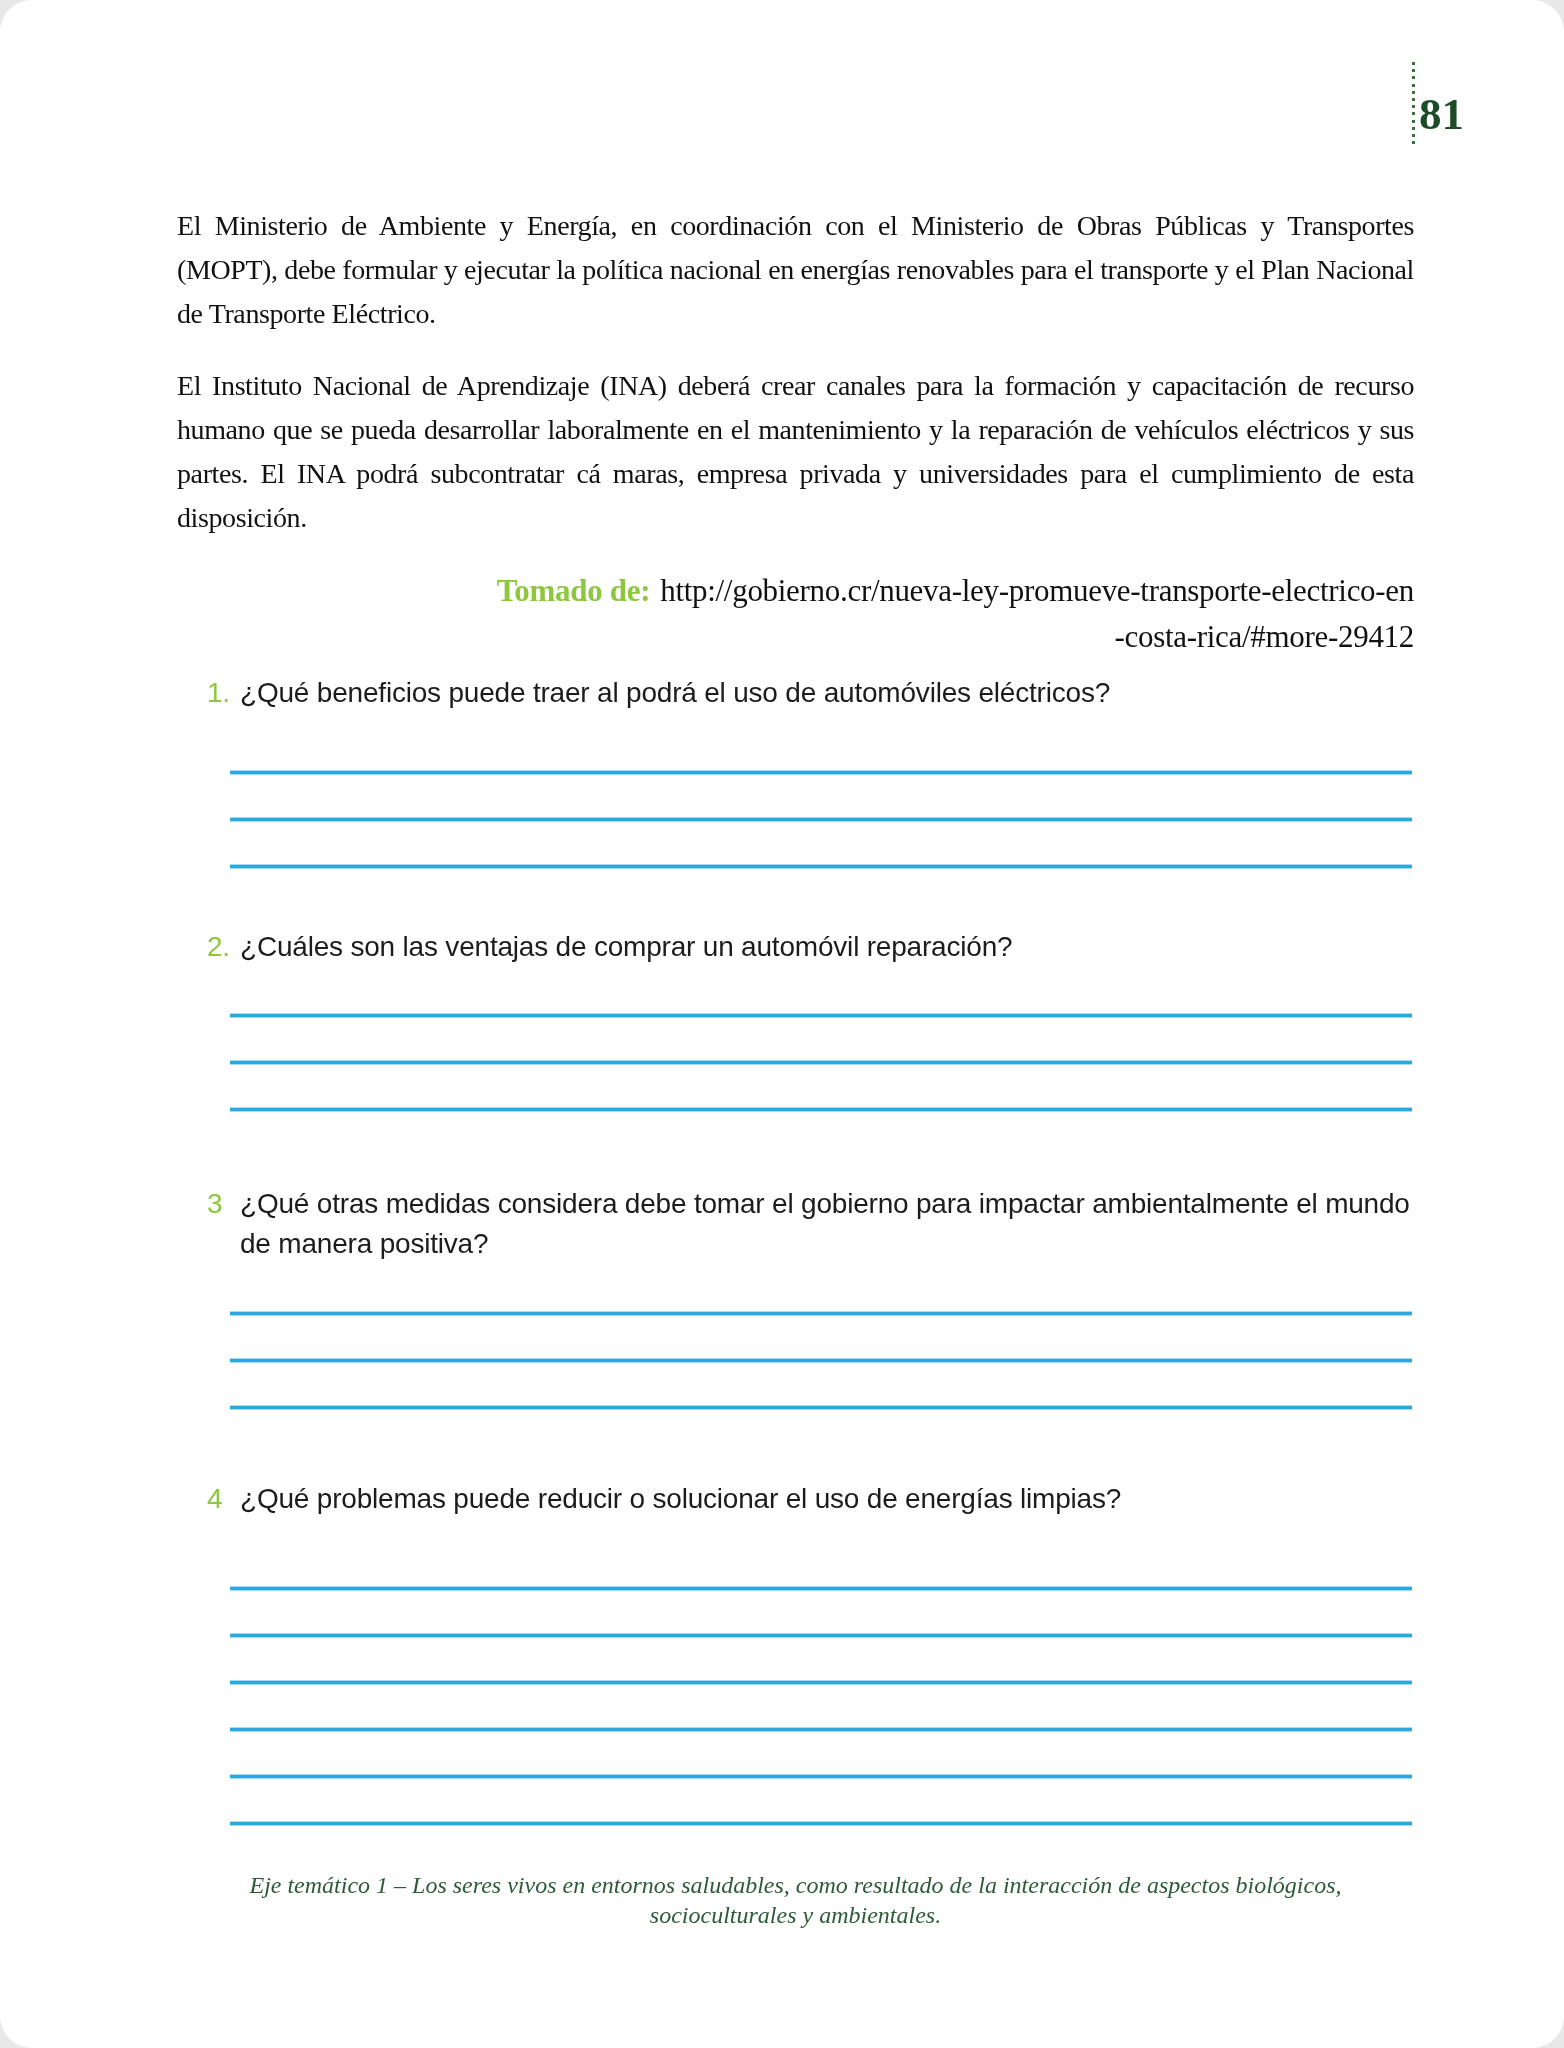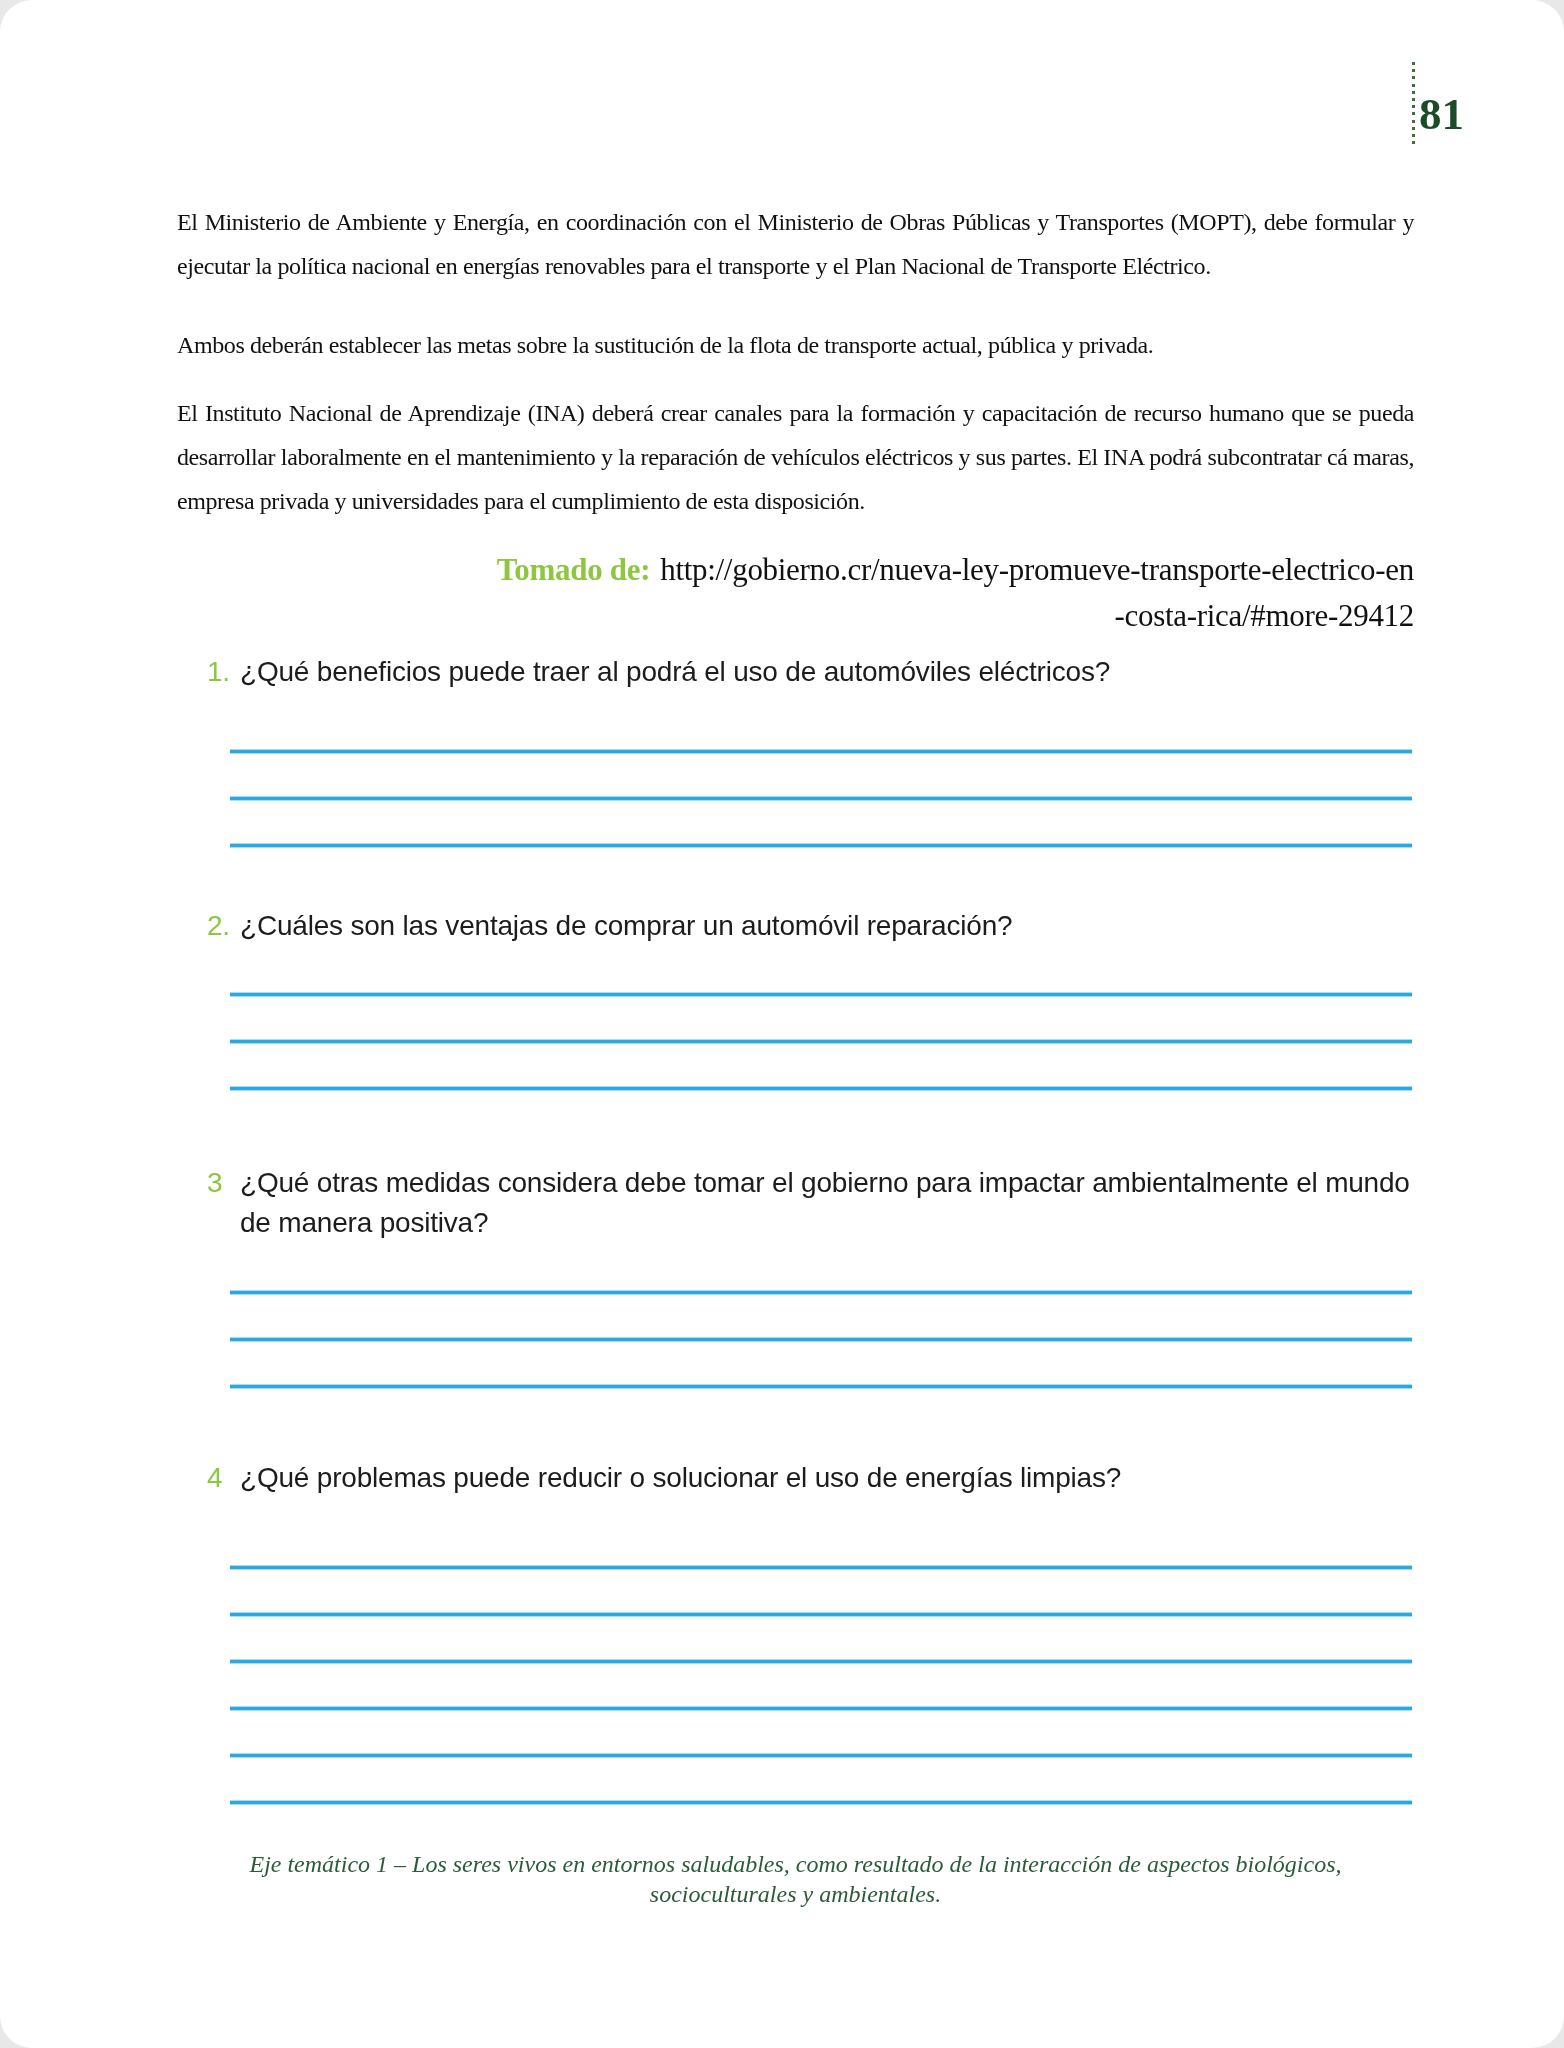--- a/index.html
+++ b/index.html
@@ -36,21 +36,21 @@
 
   
   .content {
     position: absolute;
     left: 177px;
     top: 176px;
     width: 1237px;
   }
 
   .para {
-    font-size: 24px;
+    font-size: 28px;
     line-height: 44px;
     letter-spacing: -0.4px;
     color: #111111;
     text-align: justify;
   }
   .para.p2 { margin-top: 35px; }
   .para.p3 { margin-top: 20px; }
 
   .source {
     font-size: 31px;
@@ -120,21 +120,20 @@
 <div class="page">
 
   <div class="pagenum-wrap">
     <div class="dotted-rule"></div>
     <div class="pagenum">81</div>
   </div>
 
   <div class="content">
 
     <p class="para p1">El Ministerio de Ambiente y Energía, en coordinación con el Ministerio de Obras Públicas y Transportes (MOPT), debe formular y ejecutar la política nacional en energías renovables para el transporte y el Plan Nacional de Transporte Eléctrico.</p>
-    <p class="para p2">Ambos deberán establecer las metas sobre la sustitución de la flota de transporte actual, pública y privada.</p>
     <p class="para p3">El Instituto Nacional de Aprendizaje (INA) deberá crear canales para la formación y capacitación de recurso humano que se pueda desarrollar laboralmente en el mantenimiento y la reparación de vehículos eléctricos y sus partes. El INA podrá subcontratar cá maras, empresa privada y universidades para el cumplimiento de esta disposición.</p>
 
     <div class="source">
       <div><span class="label">Tomado de:</span><span>http://gobierno.cr/nueva-ley-promueve-transporte-electrico-en</span></div>
       <div>-costa-rica/#more-29412</div>
     </div>
 
     <div id="questions">
         <div class="question q0">
           <div class="q-head">

